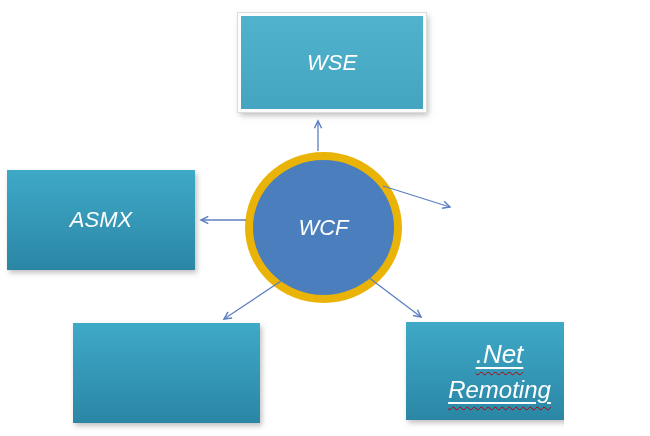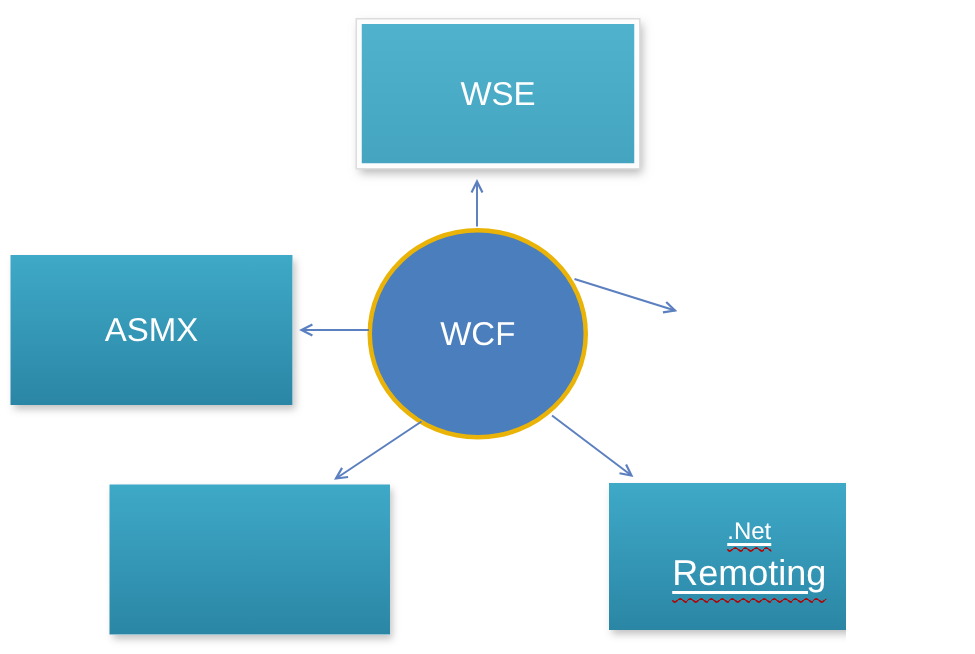--- a/index.html
+++ b/index.html
@@ -3,20 +3,21 @@
 <meta charset="utf-8">
 <style>
   html,body { margin:0; padding:0; background:#ffffff; }
   .canvas {
     position: relative;
     width: 564px;
     height: 436px;
     background: #ffffff;
     overflow: hidden;
     font-family: "Liberation Sans", sans-serif;
+    font-style: italic;
   }
   .node {
     position: absolute;
     display: flex;
     flex-direction: column;
     align-items: center;
     justify-content: center;
     text-align: center;
     color: #ffffff;
     background: linear-gradient(180deg, #3fa9c8 0%, #2b86a5 100%);
@@ -33,28 +34,28 @@
   .node-messaging  { left: 456px; top: 160px; width: 191px; height: 100px; }
   .node-enterprise { left: 73px;  top: 323px; width: 187px; height: 100px;
                      font-size: 21px; line-height: 1.55; }
   .node-remoting   { left: 406px; top: 322px; width: 187px; height: 98px; }
   .center-node {
     position: absolute;
     left: 245px; top: 152px;
     width: 141px; height: 135px;
     border-radius: 50%;
     background: #4a7ebc;
-    border: 3px solid #eab308;
+    border: 8px solid #eab308;
     display: flex;
     align-items: center;
     justify-content: center;
     color: #ffffff;
     font-size: 22px;
   }
-  .line-sm { font-size: 16px; line-height: 1.5; }
+  .line-sm { font-size: 26px; line-height: 1.5; }
   .line-lg { font-size: 24px; line-height: 1.35; }
   .spell {
     text-decoration-line: underline;
     text-decoration-style: wavy;
     text-decoration-color: #b30000;
     text-decoration-thickness: 1px;
     text-underline-offset: 0.32em;
   }
   .und {
     text-decoration-line: underline;

